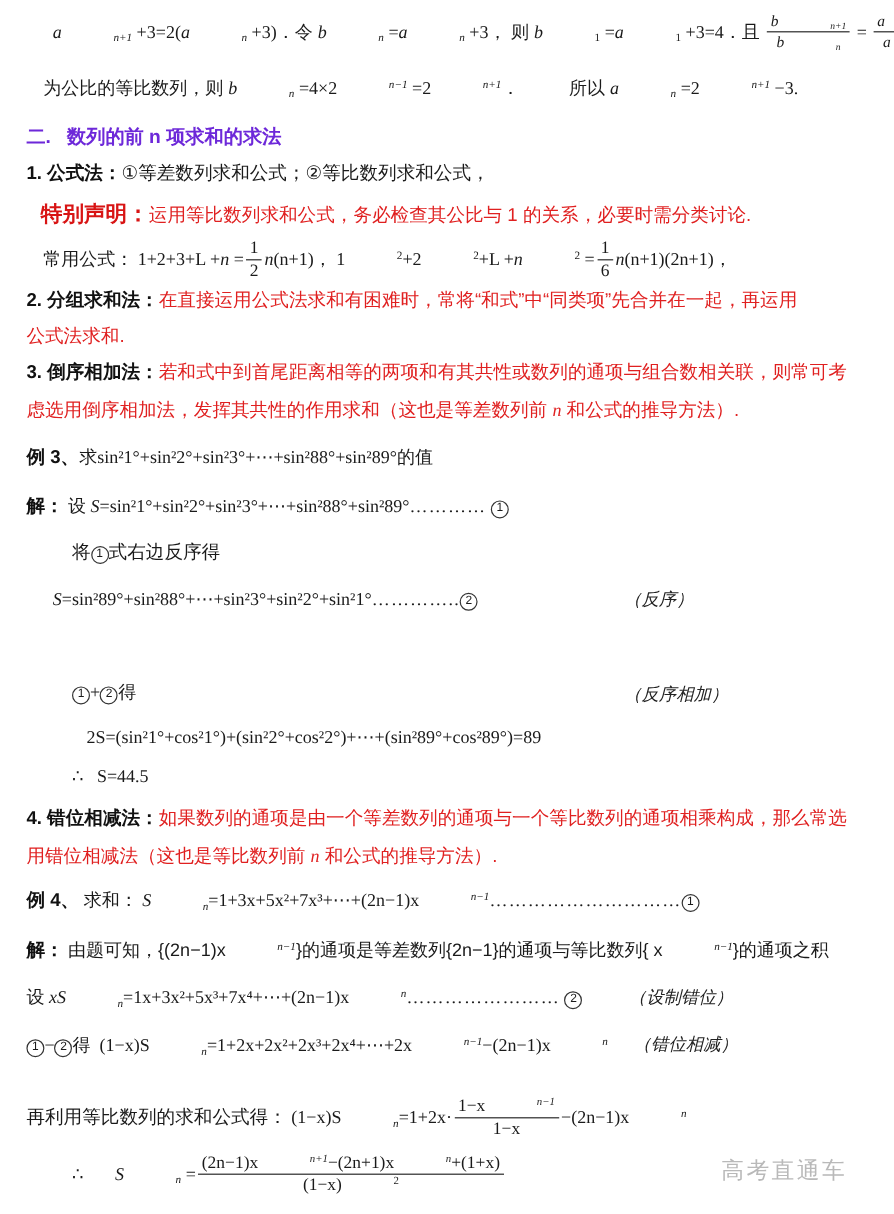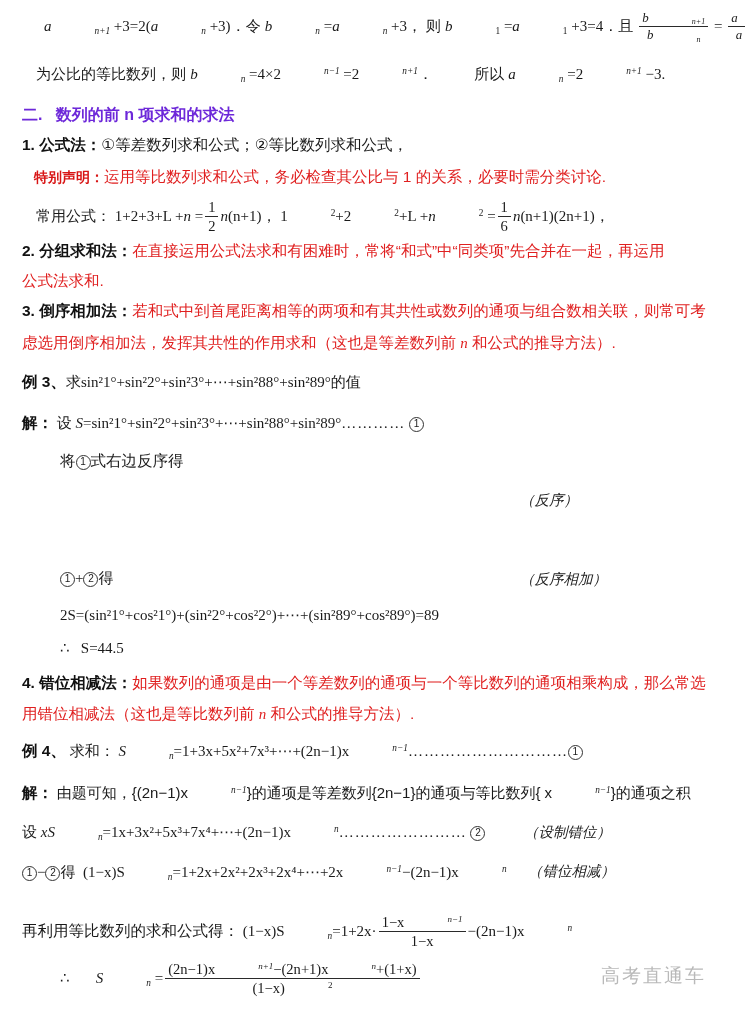--- a/index.html
+++ b/index.html
@@ -38,21 +38,21 @@
   }
   .label-black {
     font-weight: bold;
     font-family: "Liberation Sans", "DejaVu Sans", sans-serif;
     font-size: 15.5px;
     color: #111;
   }
   .label-red {
     font-weight: bold;
     font-family: Liberation Serif, serif;
-    font-size: 14px;
+    font-size: 18px;
     color: #d81414;
   }
   .cn {
     font-family: "Liberation Sans", "DejaVu Sans", sans-serif;
   }
   .math {
     font-family: "Liberation Serif", "DejaVu Serif", serif;
     font-size: 15px;
   }
   .mi {
@@ -171,29 +171,32 @@
   </div>
 
   <div class="line math" style="left:22px; top:415px;">
     <span class="label-black">解：</span><span>&nbsp;</span><span class="cn">设</span><span>&nbsp;</span><span class="mi">S</span><span>=sin²1°+sin²2°+sin²3°+⋯+sin²88°+sin²89°</span><span class="dots">…………</span><span>&nbsp;</span><span class="circ">1</span>
   </div>
 
   <div class="line" style="left:60px; top:453px;">
     <span class="cn" style="font-size:15.5px;">将</span><span class="circ">1</span><span class="cn" style="font-size:15.5px;">式右边反序得</span>
   </div>
 
+  <div class="line math" style="left:44px; top:493px;">
+    <span class="mi">S</span><span>=sin²89°+sin²88°+⋯+sin²3°+sin²2°+sin²1°</span><span class="dots">…………..</span><span class="circ">2</span>
+  </div>
   <div class="line note" style="left:520px; top:493px;">（反序）</div>
 
 
   <div class="line math" style="left:60px; top:570px;">
     <span class="circ">1</span><span>+</span><span class="circ">2</span><span class="cn">得</span>
   </div>
   <div class="line note" style="left:520px; top:572px;">（反序相加）</div>
 
-  <div class="line math" style="left:60px; top:608px;">2S=(sin²1°+cos²1°)+(sin²2°+cos²2°)+⋯+(sin²89°+cos²89°)=89</div>
+  <div class="line math" style="left:72px; top:608px;">2S=(sin²1°+cos²1°)+(sin²2°+cos²2°)+⋯+(sin²89°+cos²89°)=89</div>
 
   <div class="line math" style="left:60px; top:641px;">
     <span class="therefore">∴</span><span>&nbsp;&nbsp;&nbsp;</span><span>S=44.5</span>
   </div>
 
   <div class="line" style="left:22px; top:675px;">
     <span class="label-black">4.</span><span class="label-black">&nbsp;</span><span class="label-black">错位相减法</span><span class="label-black">：</span><span class="cn red" style="font-size:15.5px;">如果数列的通项是由一个等差数列的通项与一个等比数列的通项相乘构成，那么常选</span>
   </div>
   <div class="line" style="left:22px; top:706px;">
     <span class="cn red" style="font-size:15.5px;">用错位相减法（这也是等比数列前 </span><span class="red mi math">n</span><span class="cn red" style="font-size:15.5px;"> 和公式的推导方法）.</span>

